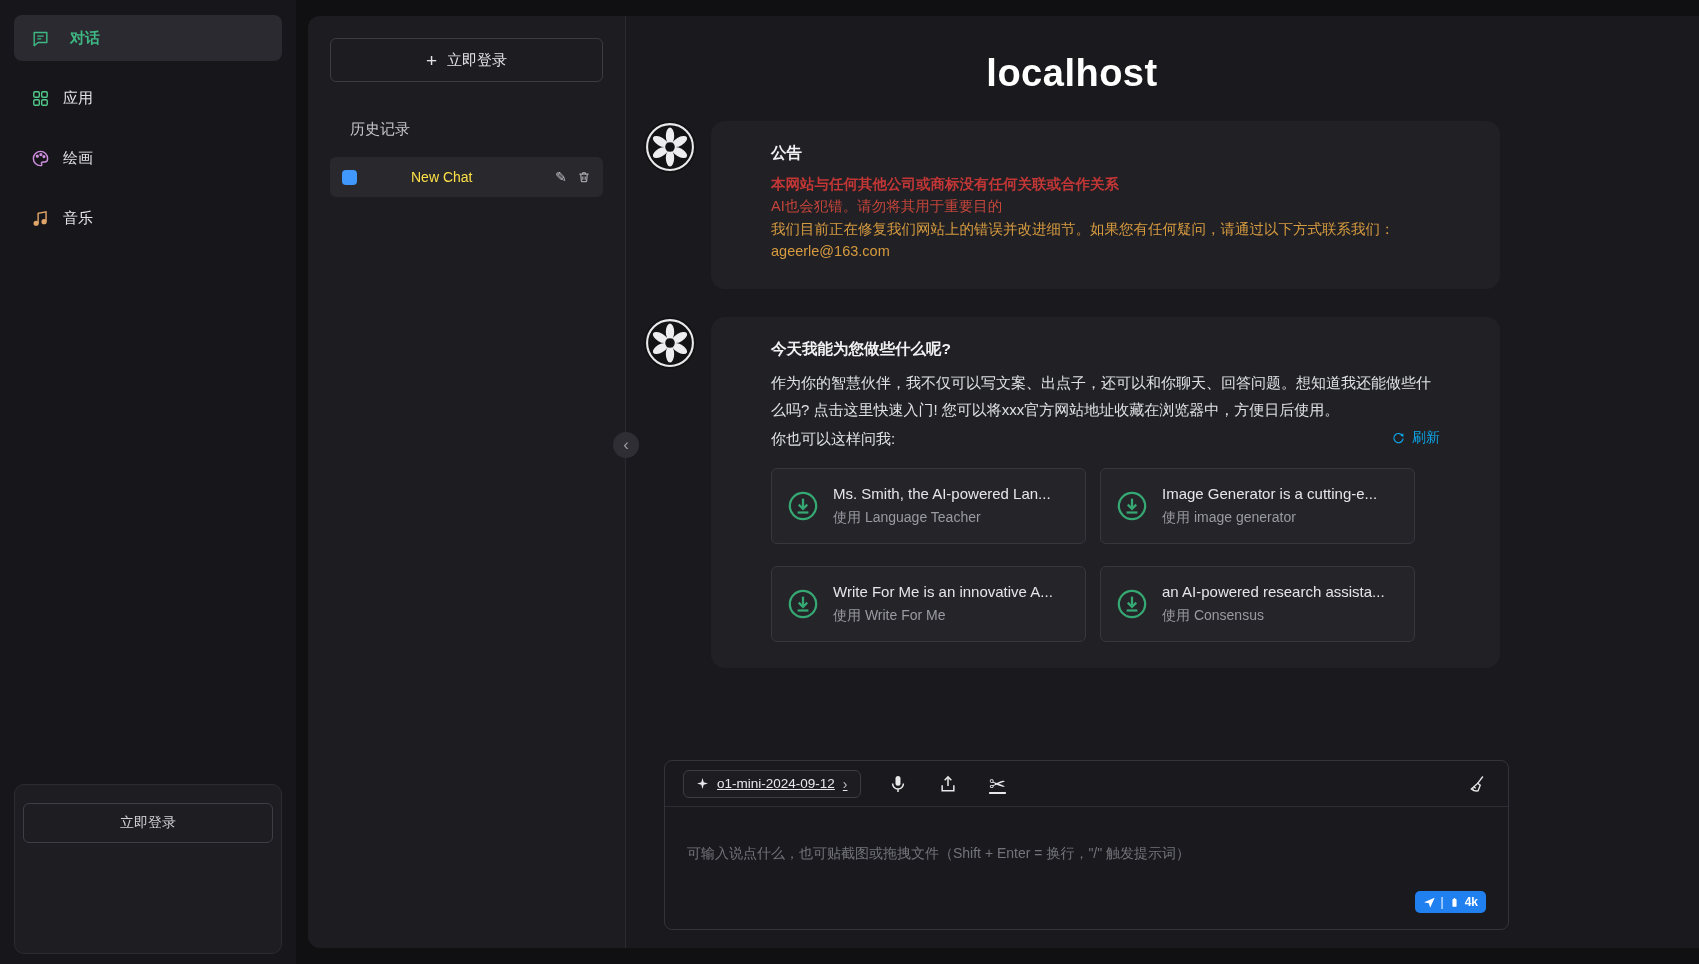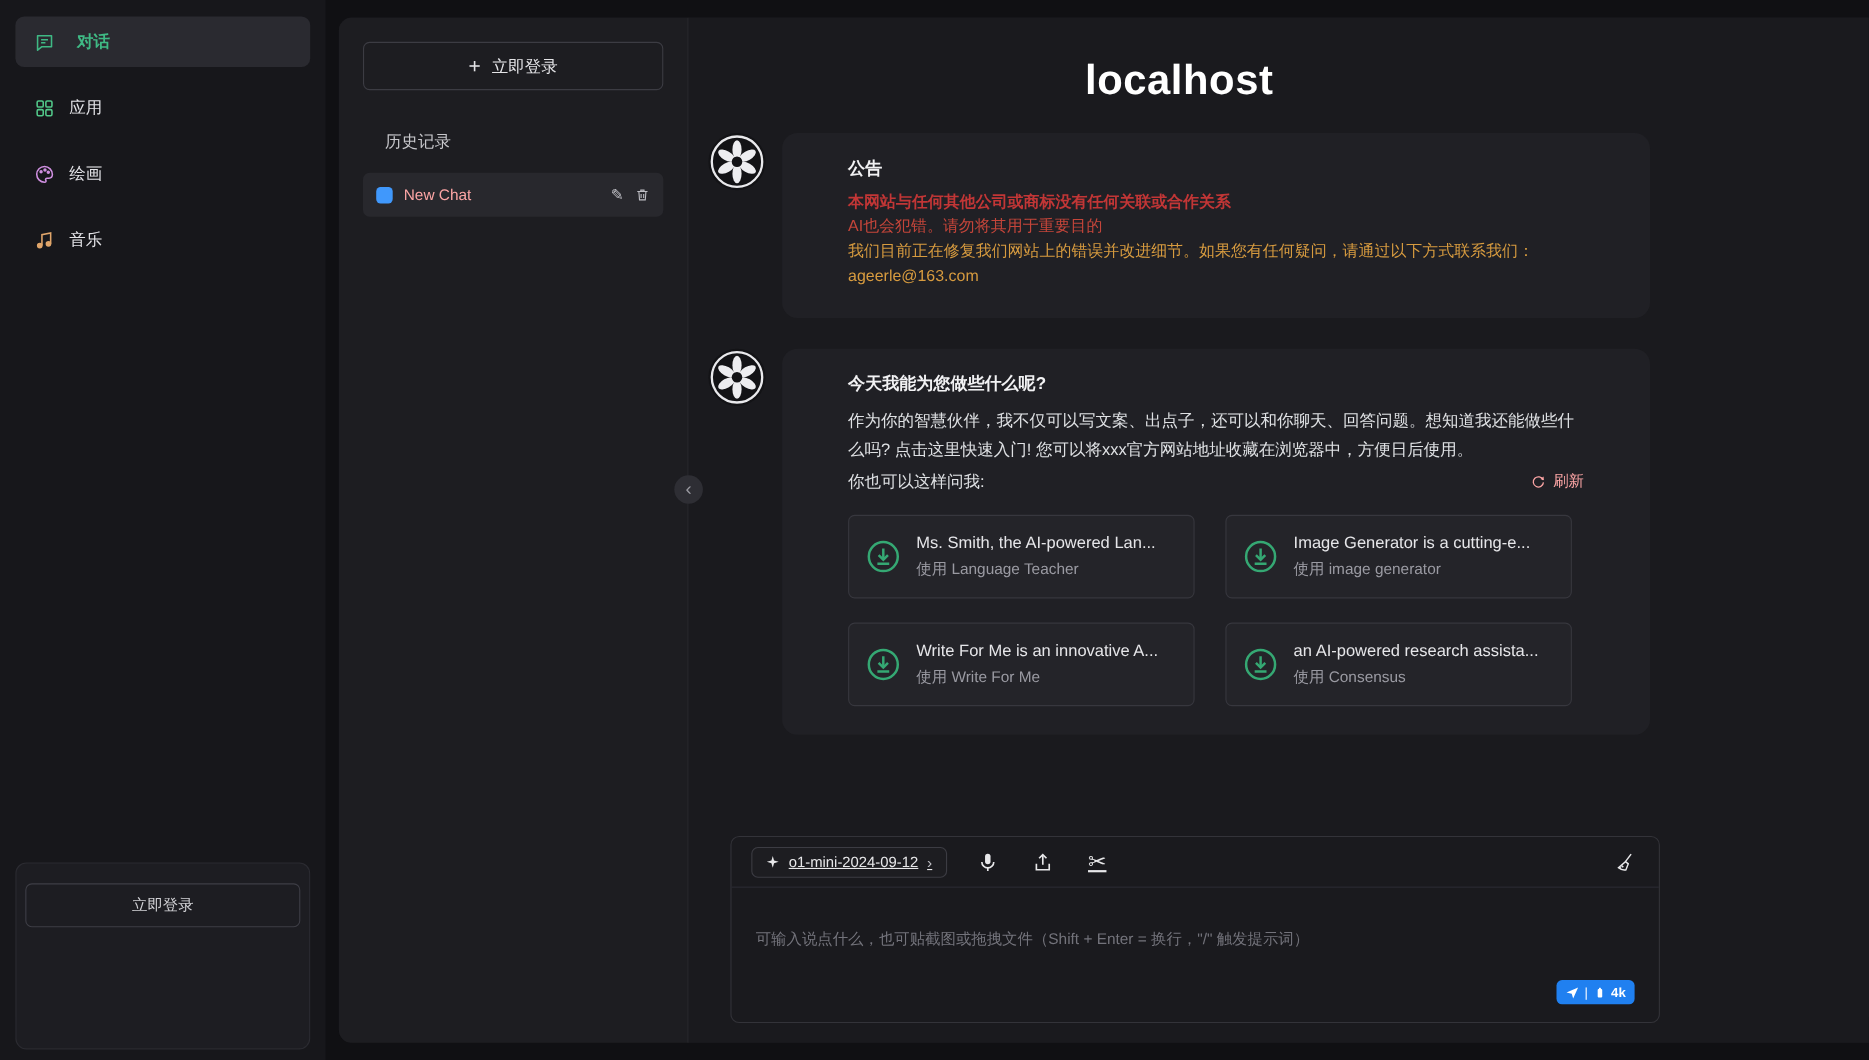--- a/index.html
+++ b/index.html
@@ -51,21 +51,21 @@
     font-size:15px; font-family:inherit;
     display:flex; align-items:center; justify-content:center; gap:10px;
   }
   .new-chat .plus { font-size:19px; font-weight:400; line-height:1; }
   .history-title { margin:38px 0 18px 20px; font-size:15px; color:#c7c7cb; }
   .history-item {
     display:flex; align-items:center; gap:10px; height:40px;
     background:#28282d; border-radius:6px; padding:0 12px; cursor:pointer;
   }
   .chat-square { width:15px; height:15px; border-radius:4px; background:var(--history-blue,#4098fc); flex-shrink:0; }
-  .chat-item-title { flex:1; font-size:14px; color:#fca5a5; }
+  .chat-item-title { flex:1; font-size:14px; color:#fde047;margin-left:44px; }
   .row-icon { color:#bfbfc5; font-size:14px; cursor:pointer; display:flex; align-items:center; }
 
   
   .collapse-handle {
     position:absolute; left:305px; top:calc(46% - 13px); z-index:5;
     width:26px; height:26px; border-radius:50%;
     background:#2e2e34; color:#9a9aa1; font-size:17px; line-height:1;
     display:flex; align-items:center; justify-content:center; cursor:pointer;
   }
 
@@ -85,23 +85,23 @@
   .line { font-size:14.5px; line-height:1.55; }
   .line.red-bold { color:var(--danger-red,#c23636); font-weight:700; }
   .line.red { color:#c4453a; }
   .line.orange { color:var(--warn-orange,#d79b3f); }
 
   .msg-body { font-size:15px; line-height:1.8; color:#dfе1e4; color:#dfe1e4; }
   .hint-row { display:flex; justify-content:space-between; align-items:center; margin:2px 0 16px; }
   .hint { font-size:15px; line-height:1.8; color:#dfe1e4; }
   .refresh-btn {
     display:flex; align-items:center; gap:6px; background:none; border:none;
-    color:#fca5a5; font-size:14px; font-family:inherit; cursor:pointer;
-  }
-  .cards { display:grid; grid-template-columns:315px 315px; gap:22px 28px; }
+    color:#0ea5e9; font-size:14px; font-family:inherit; cursor:pointer;
+  }
+  .cards { display:grid; grid-template-columns:315px 315px; gap:22px 14px; }
   .card {
     border:1px solid #37373e; background:#242429; border-radius:6px;
     padding:12px 14px; display:flex; align-items:center; gap:13px; cursor:pointer;
     height:76px;
   }
   .card-icon { flex-shrink:0; display:flex; }
   .card-text { min-width:0; }
   .card-title { font-size:15px; color:#e6e6e9; white-space:nowrap; overflow:hidden; }
   .card-sub { font-size:14px; color:#9a9aa2; margin-top:7px; }
 

